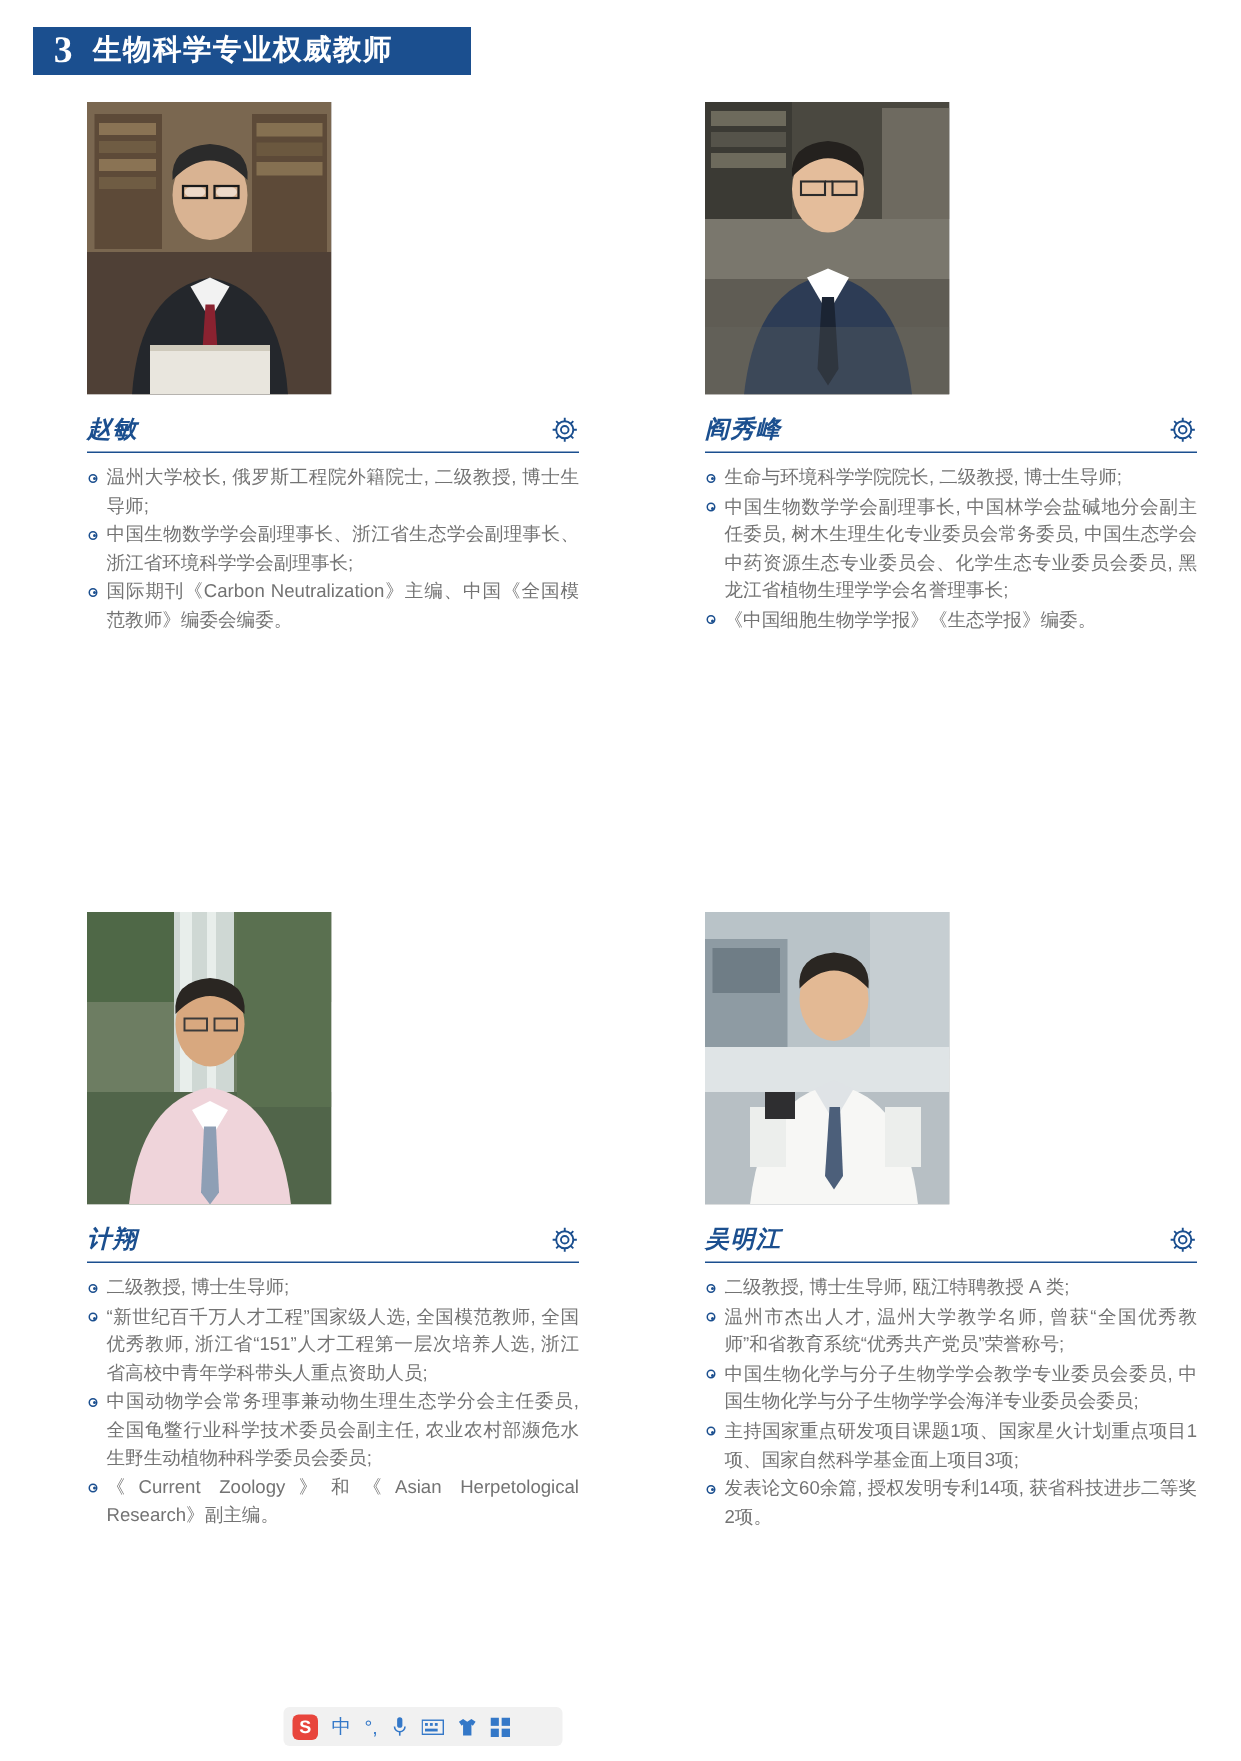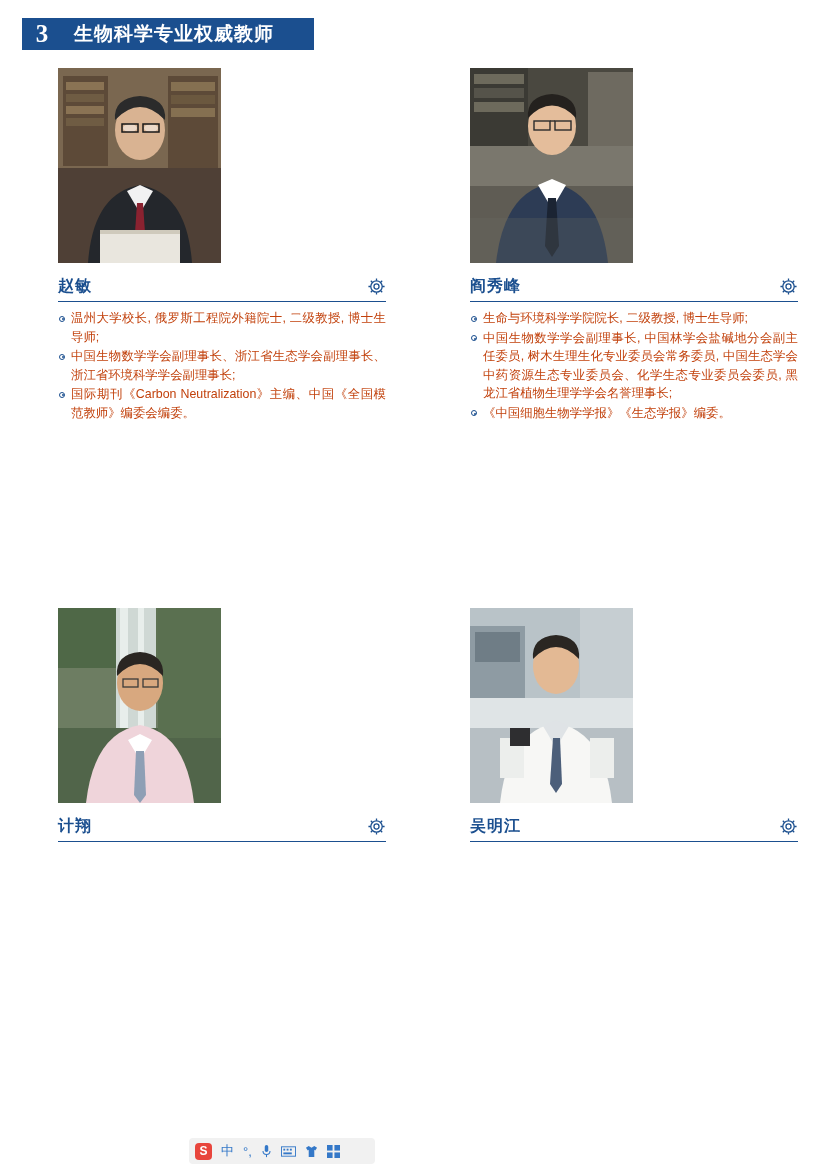--- a/index.html
+++ b/index.html
@@ -35,21 +35,20 @@
     font-weight: bold;
     line-height: 32px;
     font-family: "Liberation Serif", serif;
   }
   .section-title {
     color: #ffffff;
     font-size: 19px;
     font-weight: bold;
     letter-spacing: 1px;
     line-height: 32px;
-    margin-left: 12px;
   }
 
   
   .grid {
     position: absolute;
     left: 0;
     top: 68px;
     width: 827px;
   }
   .card {
@@ -78,39 +77,40 @@
     align-items: center;
     justify-content: space-between;
     border-bottom: 1px solid #1b4f8f;
     padding-bottom: 2px;
   }
   .name {
     color: #1b4f8f;
     font-size: 16px;
     font-weight: bold;
     letter-spacing: 1px;
+    font-style: italic;
   }
   .gear {
     width: 19px;
     height: 19px;
   }
 
   ul.bullets {
     list-style: none;
     margin: 7px 0 0 0;
     padding: 0;
   }
   ul.bullets li {
     position: relative;
     padding-left: 13px;
     font-size: 12.4px;
     line-height: 18.6px;
     text-align: justify;
     margin-bottom: 1px;
-    color: #c2410c;
+    color: #737373;
   }
   ul.bullets li::before {
     content: "";
     position: absolute;
     left: 1px;
     top: 6.5px;
     width: 6px;
     height: 6px;
     border-radius: 50%;
     border: 1px solid #1b4f8f;
@@ -283,20 +283,26 @@
     <div class="name-row">
       <span class="name">计翔</span>
       <span class="gear">
         <svg width="19" height="19" viewBox="0 0 24 24" fill="none" stroke="#1b4f8f" stroke-width="1.6">
           <circle cx="12" cy="12" r="3.2"></circle>
           <path d="M12 1.8v3M12 19.2v3M1.8 12h3M19.2 12h3M4.8 4.8l2.1 2.1M17.1 17.1l2.1 2.1M19.2 4.8l-2.1 2.1M6.9 17.1l-2.1 2.1"></path>
           <circle cx="12" cy="12" r="7.2"></circle>
         </svg>
       </span>
     </div>
+    <ul class="bullets">
+      <li>二级教授, 博士生导师;</li>
+      <li>“新世纪百千万人才工程”国家级人选, 全国模范教师, 全国优秀教师, 浙江省“151”人才工程第一层次培养人选, 浙江省高校中青年学科带头人重点资助人员;</li>
+      <li>中国动物学会常务理事兼动物生理生态学分会主任委员, 全国龟鳖行业科学技术委员会副主任, 农业农村部濒危水生野生动植物种科学委员会委员;</li>
+      <li>《Current Zoology》和《Asian Herpetological Research》副主编。</li>
+    </ul>
   </div>
 
   <div class="card col-right row-bottom">
     <div class="photo">
       <svg width="163" height="195" viewBox="0 0 163 195">
         <rect width="163" height="195" fill="#cfd5d8"></rect>
         <rect x="0" y="0" width="163" height="90" fill="#b9c3c8"></rect>
         <rect x="0" y="18" width="55" height="72" fill="#8e9ba3"></rect>
         <rect x="5" y="24" width="45" height="30" fill="#6f7d86"></rect>
         <rect x="110" y="0" width="53" height="98" fill="#c6ced2"></rect>
@@ -315,20 +321,27 @@
     <div class="name-row">
       <span class="name">吴明江</span>
       <span class="gear">
         <svg width="19" height="19" viewBox="0 0 24 24" fill="none" stroke="#1b4f8f" stroke-width="1.6">
           <circle cx="12" cy="12" r="3.2"></circle>
           <path d="M12 1.8v3M12 19.2v3M1.8 12h3M19.2 12h3M4.8 4.8l2.1 2.1M17.1 17.1l2.1 2.1M19.2 4.8l-2.1 2.1M6.9 17.1l-2.1 2.1"></path>
           <circle cx="12" cy="12" r="7.2"></circle>
         </svg>
       </span>
     </div>
+    <ul class="bullets">
+      <li>二级教授, 博士生导师, 瓯江特聘教授 A 类;</li>
+      <li>温州市杰出人才, 温州大学教学名师, 曾获“全国优秀教师”和省教育系统“优秀共产党员”荣誉称号;</li>
+      <li>中国生物化学与分子生物学学会教学专业委员会委员, 中国生物化学与分子生物学学会海洋专业委员会委员;</li>
+      <li>主持国家重点研发项目课题1项、国家星火计划重点项目1项、国家自然科学基金面上项目3项;</li>
+      <li>发表论文60余篇, 授权发明专利14项, 获省科技进步二等奖2项。</li>
+    </ul>
   </div>
 
 </div>
 
 <div class="ime-bar">
   <span class="ime-logo">S</span>
   <span class="ime-item ime-blue">中</span>
   <span class="ime-item ime-blue">°,</span>
   <span class="ime-item">
     <svg width="11" height="14" viewBox="0 0 12 16" fill="#3478c8">

